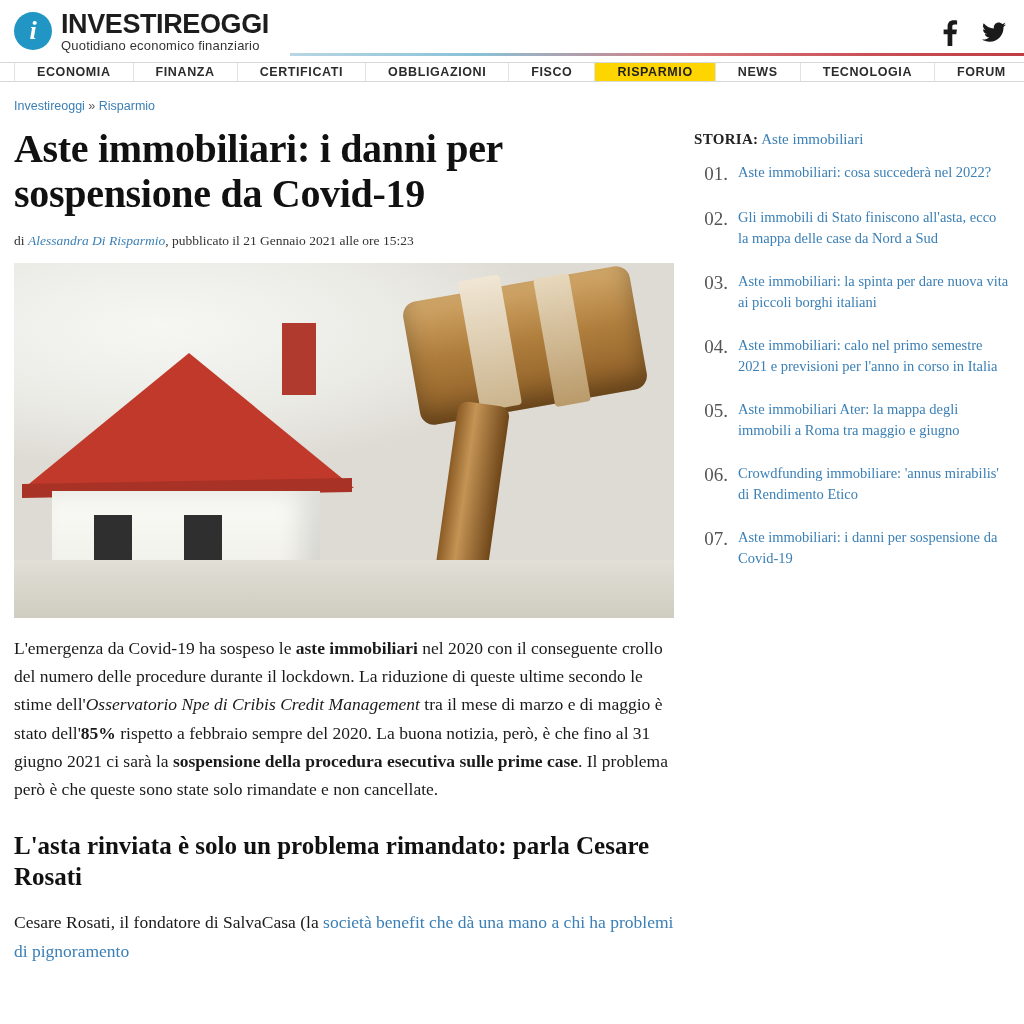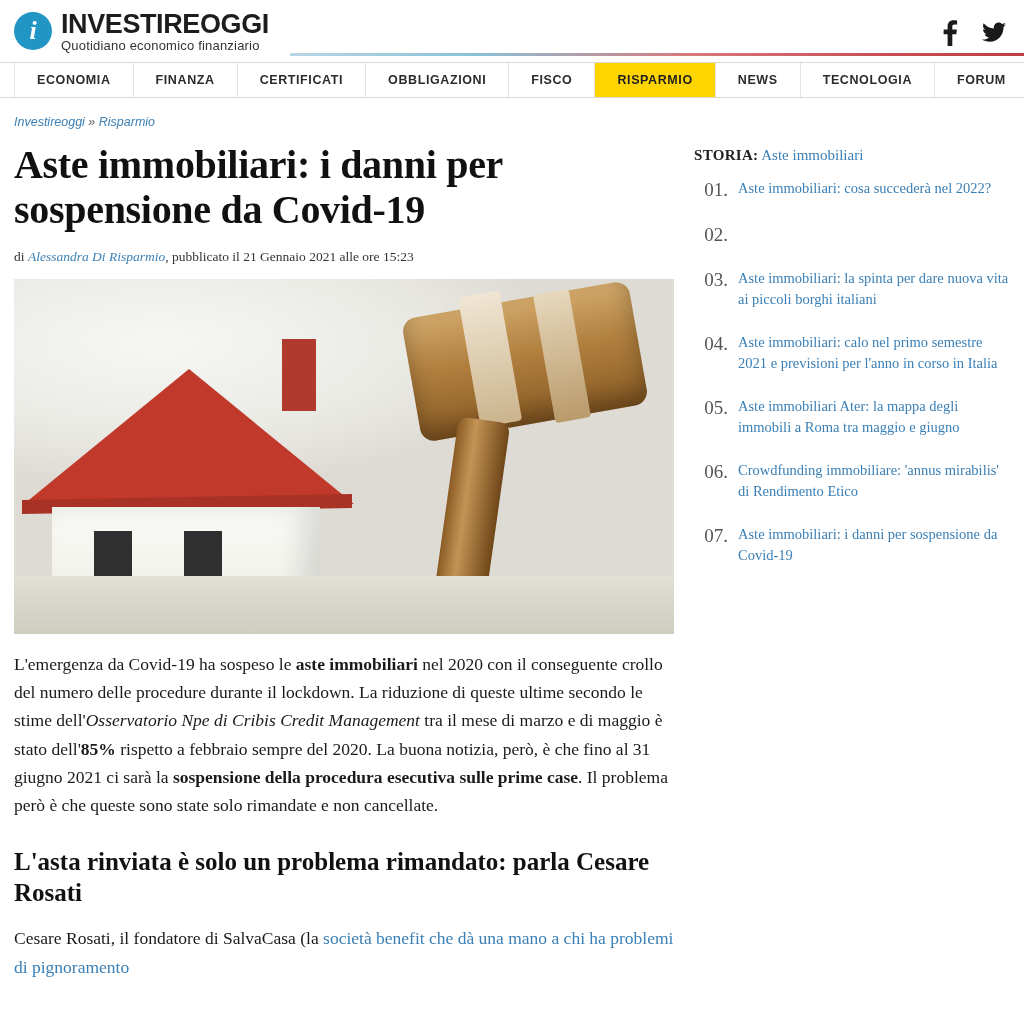--- a/index.html
+++ b/index.html
@@ -46,39 +46,39 @@
   .grad-rule {
     position: absolute; left: 290px; right: 0; top: 53px; height: 3px;
     background: linear-gradient(to right,#b9d6e3 0%, #89c2d8 25%, #d9777a 55%, #c74f55 80%, #bf3d44 100%);
   }
 
   
   .nav {
     display: flex;
     border-top: 1px solid #d8d8d8;
     border-bottom: 1px solid #d8d8d8;
-    height: 36px;
+    height: 20px;
     align-items: stretch;
     padding-left: 14px;
   }
   .nav-item {
     display: flex; align-items: center; justify-content: center;
     padding: 0 22px;
     font-size: 12.5px; font-weight: bold; letter-spacing: 0.6px;
     color: #2b2b2b;
     border-right: 1px solid #e2e2e2;
     white-space: nowrap;
     cursor: pointer;
   }
   .nav-item:first-child { border-left: 1px solid #e2e2e2; }
   .nav-item.active { background: #ffd500; color: #1f1f1f; }
 
   
   .breadcrumb {
-    font-size: 12.5px; color: #3a7fb5; padding: 17px 0 0 14px; font-style: italic;
+    font-size: 12.5px; color: #3a7fb5; padding: 17px 0 0 14px;
   }
   .breadcrumb a { color: #3a7fb5; text-decoration: none; cursor: pointer; }
   .breadcrumb .sep { color: #555; }
 
   
   .content {
     display: flex;
     padding: 0 14px;
   }
   .main-col { width: 660px; }
@@ -297,20 +297,21 @@
         <b>STORIA:</b>
         <a>Aste immobiliari</a>
       </div>
 
       <div class="story-item">
         <div class="story-num">01.</div>
         <a class="story-link">Aste immobiliari: cosa succederà nel 2022?</a>
       </div>
       <div class="story-item">
         <div class="story-num">02.</div>
+        <a class="story-link">Gli immobili di Stato finiscono all'asta, ecco la mappa delle case da Nord a Sud</a>
       </div>
       <div class="story-item">
         <div class="story-num">03.</div>
         <a class="story-link">Aste immobiliari: la spinta per dare nuova vita ai piccoli borghi italiani</a>
       </div>
       <div class="story-item">
         <div class="story-num">04.</div>
         <a class="story-link">Aste immobiliari: calo nel primo semestre 2021 e previsioni per l'anno in corso in Italia</a>
       </div>
       <div class="story-item">

